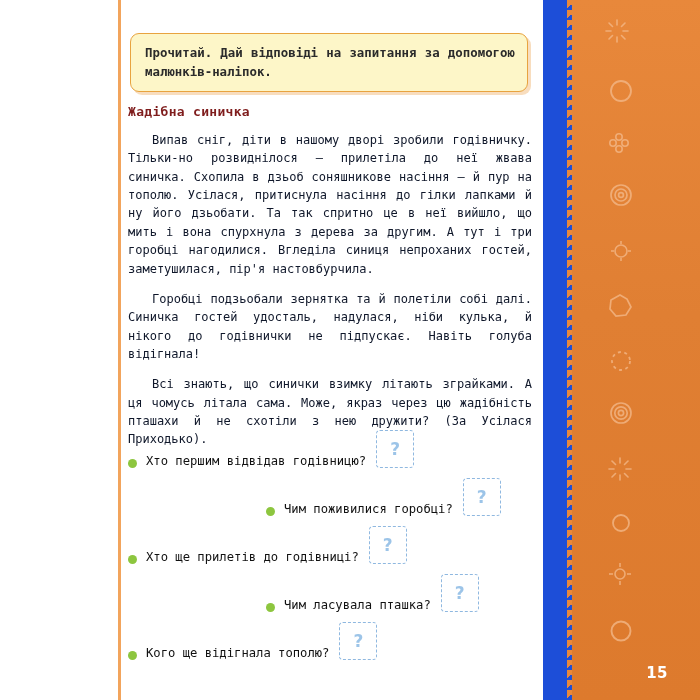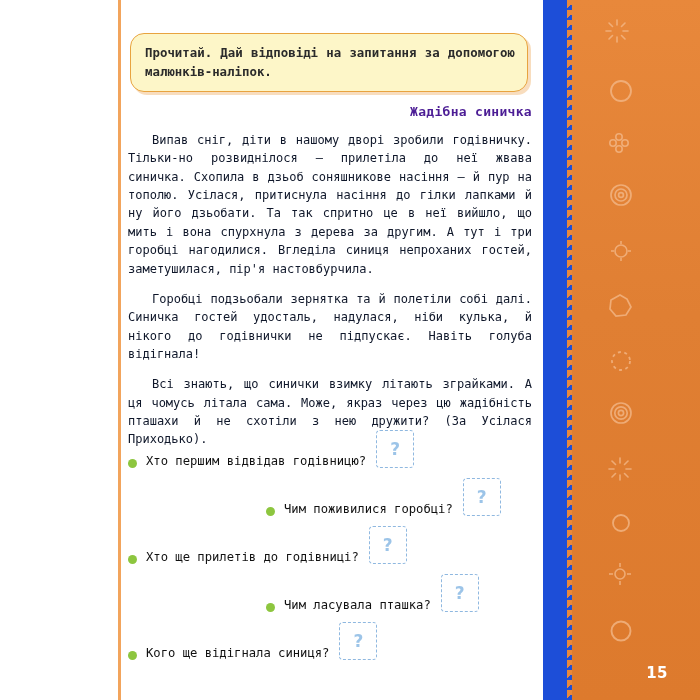--- a/index.html
+++ b/index.html
@@ -88,21 +88,21 @@
 
   
   .instruction {
     position: absolute;
     left: 130px;
     top: 33px;
     width: 398px;
     box-sizing: border-box;
     background: #fdf6c8;
     border: 1.5px solid #e8a33f;
-    border-radius: 14px;
+    border-radius: 9px;
     padding: 10px 12px 10px 14px;
     box-shadow: 3px 3px 0 rgba(240, 180, 110, 0.45);
   }
   .instruction-text {
     font-family: "DejaVu Sans Mono", monospace;
     font-weight: bold;
     font-size: 12.4px;
     line-height: 1.5;
     color: #2b2b2b;
     text-align: justify;
@@ -113,22 +113,22 @@
   .story {
     position: absolute;
     left: 128px;
     top: 104px;
     width: 404px;
   }
   .story-title {
     font-family: "DejaVu Sans Mono", monospace;
     font-weight: bold;
     font-size: 13px;
-    color: #4c1d95;
-    text-align: right;
+    color: #7f1d1d;
+    text-align: left;
     margin: 0 0 9px 0;
     letter-spacing: 0.3px;
   }
   .story p {
     font-family: "DejaVu Sans Mono", monospace;
     font-size: 12px;
     line-height: 1.53;
     color: #0f172a;
     text-align: justify;
     text-indent: 24px;
@@ -344,21 +344,21 @@
     <div class="q-row indent">
       <div class="bullet"></div>
       <div class="q-text">Чим ласувала пташка?</div>
       <div class="sticker-slot">
         <span>?</span>
       </div>
     </div>
 
     <div class="q-row">
       <div class="bullet"></div>
-      <div class="q-text">Кого ще відігнала синиця?</div>
+      <div class="q-text">Кого ще відігнала тополю?</div>
       <div class="sticker-slot">
         <span>?</span>
       </div>
     </div>
 
   </div>
 
 </div>
 
 </body></html>

